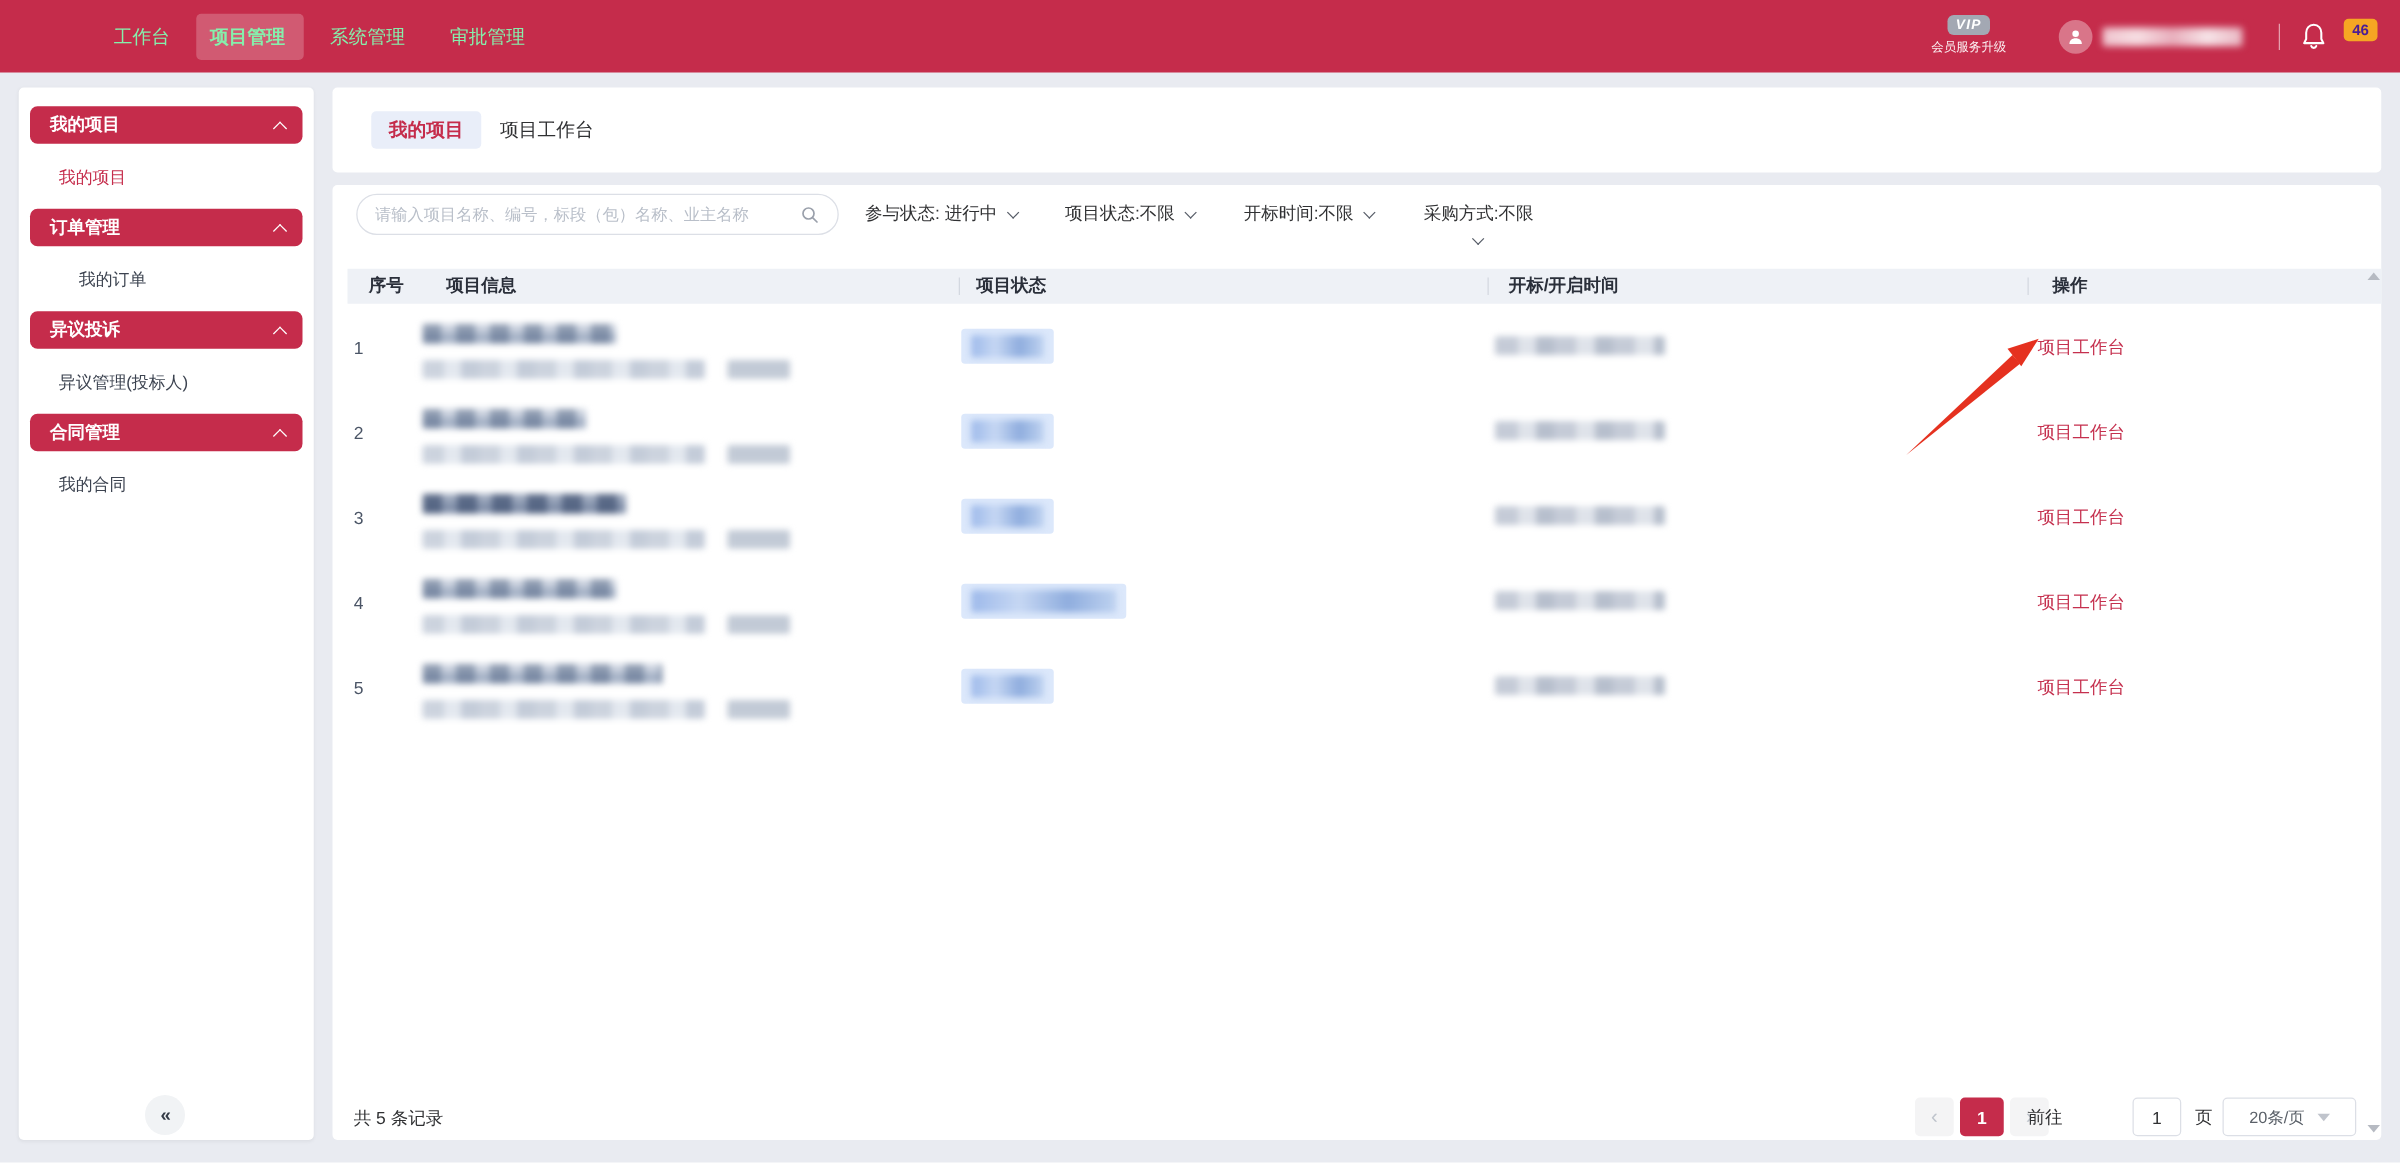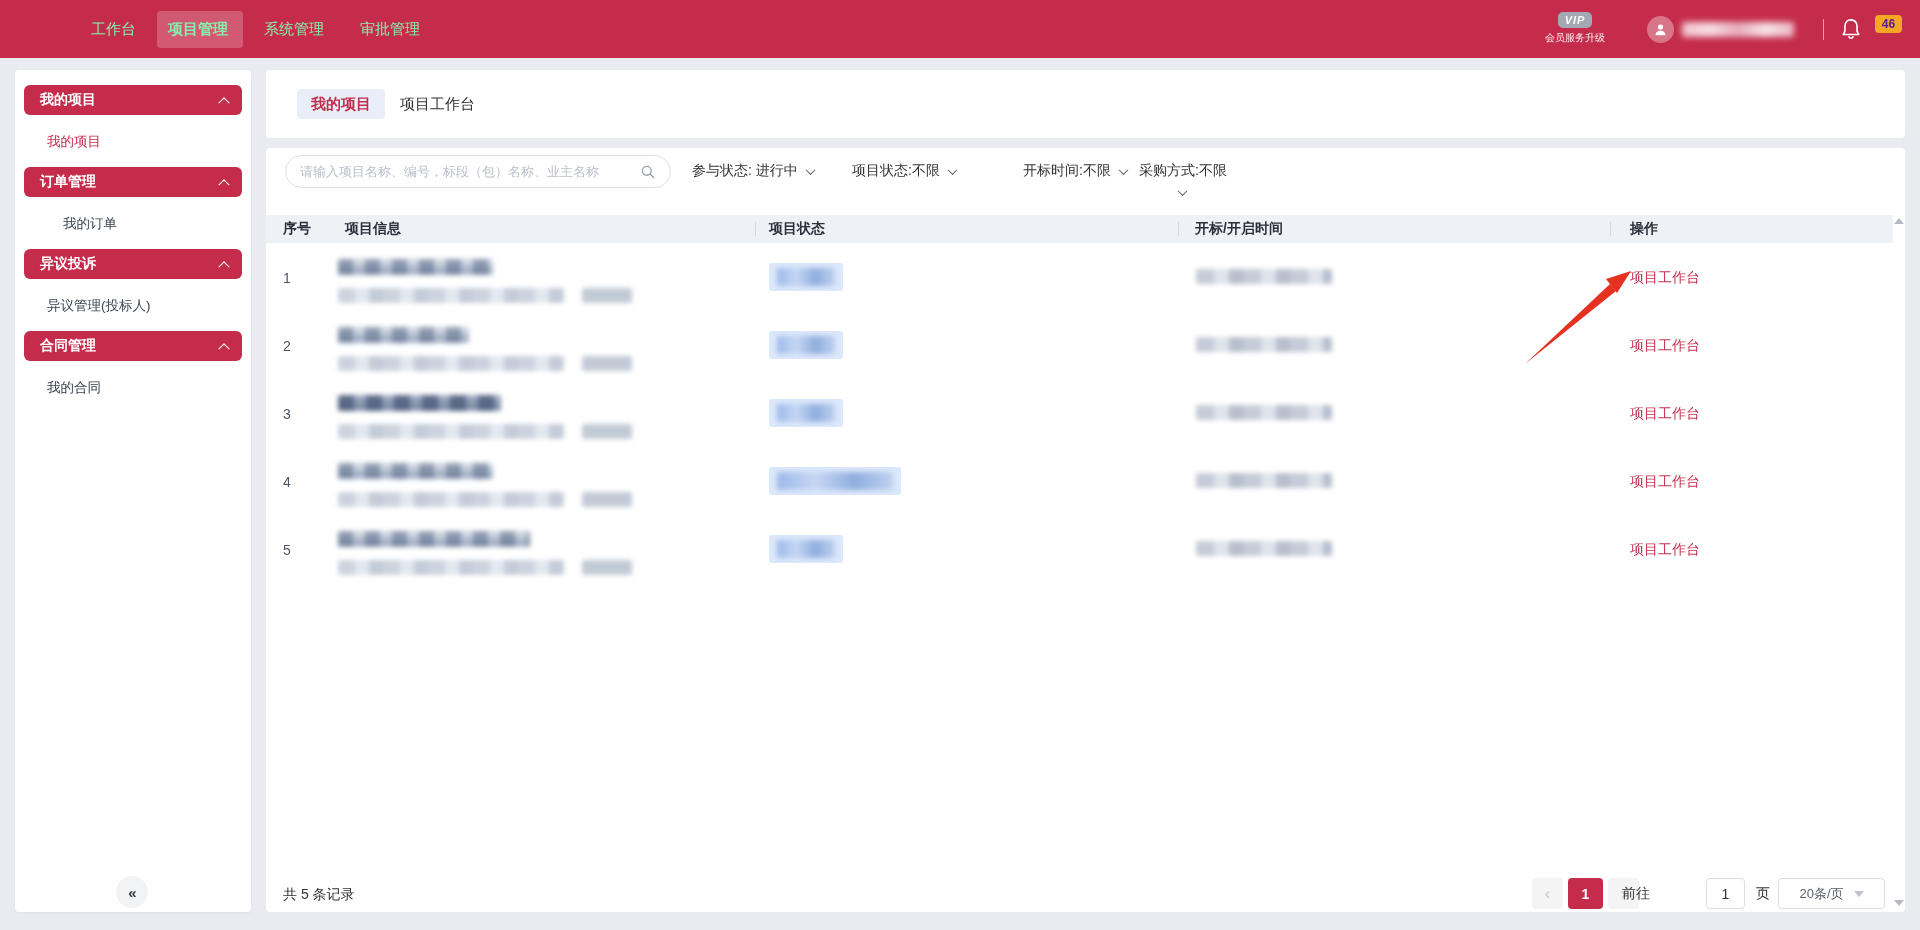--- a/index.html
+++ b/index.html
@@ -39,24 +39,24 @@
   
   .content-card { position:absolute; left:266px; top:148px; width:1639px; height:764px; background:#fff; border-radius:4px; }
 
   .search-pill { position:absolute; left:19px; top:7px; width:386px; height:33px; border:1px solid #dcdfe6; border-radius:17px; display:flex; align-items:center; padding:0 14px; }
   .search-pill input { border:none; outline:none; flex:1; font-size:13px; color:#333; background:transparent; font-family:Liberation Sans, sans-serif; }
   .search-pill input::placeholder { color:#b9bfc9; }
   .search-icon { width:16px; height:16px; flex:0 0 auto; }
 
   .filter { position:absolute; top:14px; display:flex; align-items:center; gap:9px; cursor:pointer; font-size:14px; color:#303133; white-space:nowrap; }
   .chev-down { width:7px; height:7px; border-right:1.6px solid #555b66; border-bottom:1.6px solid #555b66; transform:rotate(45deg) translate(-1px,-1px); }
-  .f1{ left:426px; } .f2{ left:586px; } .f3{ left:729px;margin-left:28px; } .f4{ left:873px;flex-direction:column; }
-
-  
-  .thead { position:absolute; left:0; top:67px; width:1627px; height:28px; background:#eef1f6; }
+  .f1{ left:426px; } .f2{ left:586px; } .f3{ left:729px; } .f4{ left:873px;flex-direction:column; }
+
+  
+  .thead { position:absolute; left:12px; top:67px; width:1627px; height:28px; background:#eef1f6; }
   .th { position:absolute; top:0; height:28px; display:flex; align-items:center; font-size:14px; font-weight:bold; color:#2a2f3a; white-space:nowrap; }
   .th1{ left:17px; } .th2{ left:79px; } .th3{ left:503px; } .th4{ left:929px; } .th5{ left:1364px; }
   .th-div { position:absolute; top:7px; width:1px; height:14px; background:#d3d8e0; }
   .td1{ left:489px; } .td2{ left:912px; } .td3{ left:1344px; }
 
   .rows { position:absolute; left:0; top:95px; width:1627px; }
   .row { position:relative; width:1627px; height:68px; }
   .row-index { position:absolute; left:17px; top:27px; font-size:14px; color:#4b5566; }
   .blurbar { position:absolute; border-radius:2px; filter:blur(2.4px); }
   .info-l1 { left:72px; top:16px; width:155px; height:16px;

